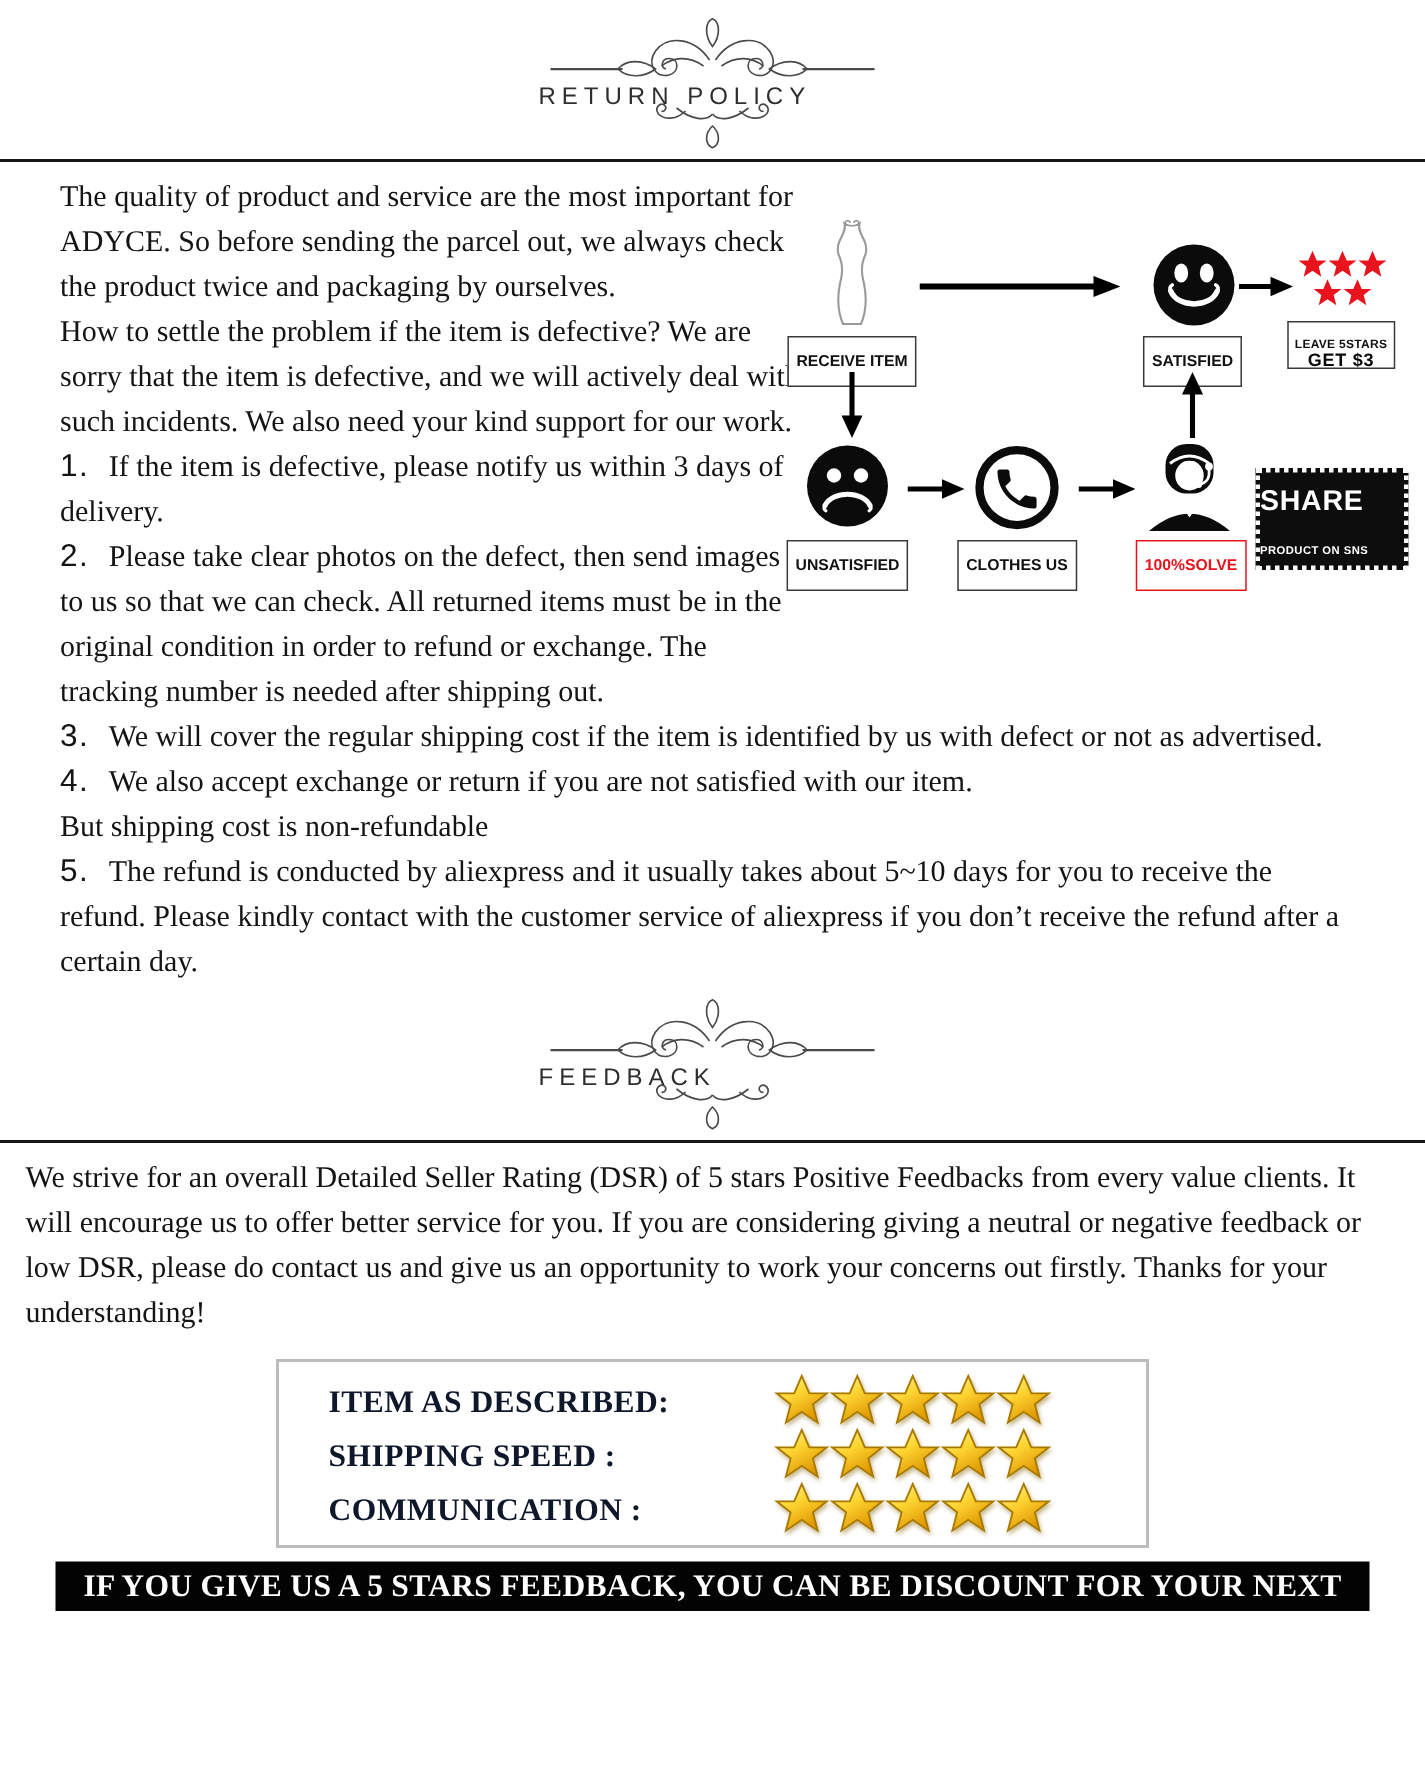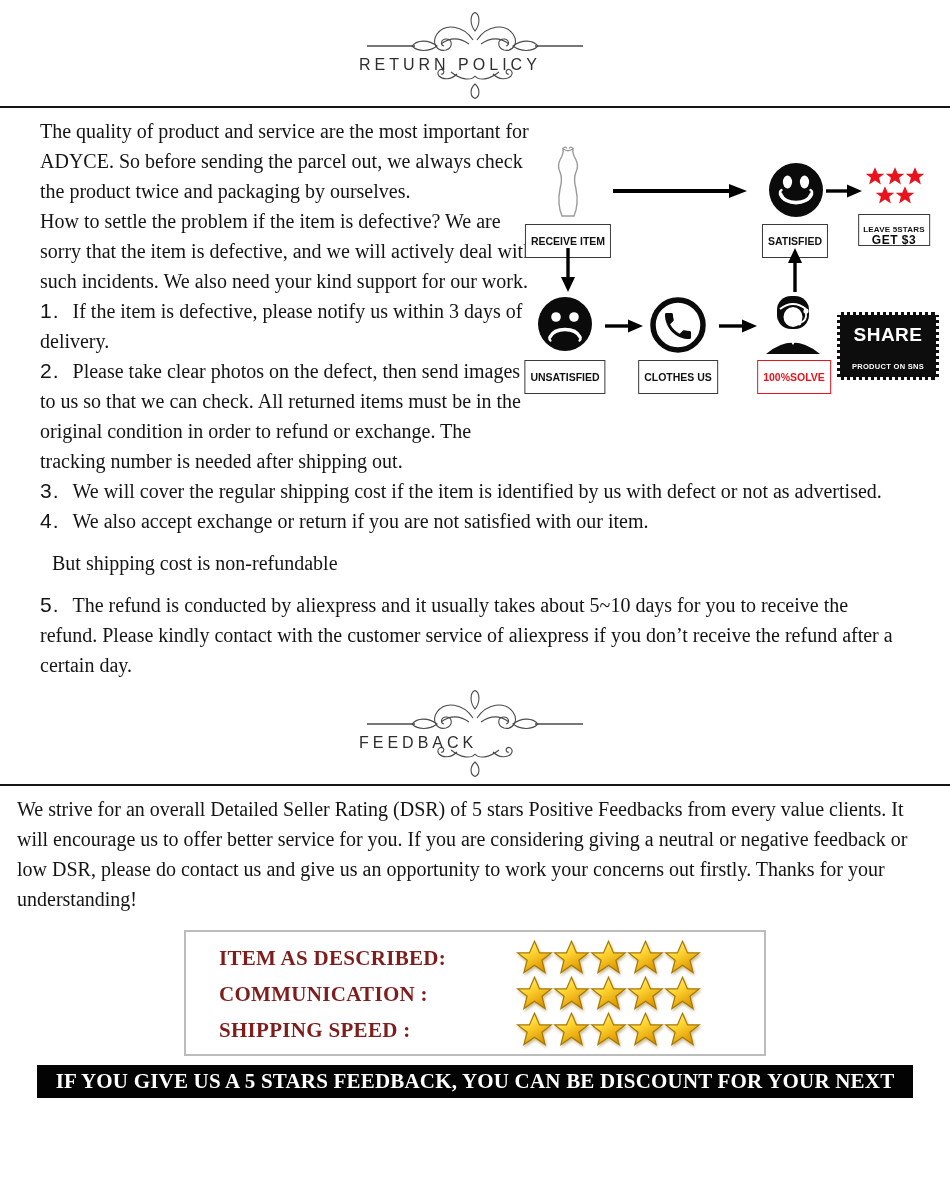--- a/index.html
+++ b/index.html
@@ -17,51 +17,51 @@
     color:#2e2e2e; padding-left:4px; white-space:nowrap;
   }
   hr.rule { border:none; border-top:2px solid #161616; margin:6px 0 0; }
   
   .policy { position:relative; padding:8px 40px 0; font-size:20px; line-height:30px; }
   .policy p { margin:0; }
   .flow-spacer { float:right; width:375px; height:360px; }
   .item { margin-top:3px; }
   .item .num { font-family:"Liberation Sans", sans-serif; font-size:21px; letter-spacing:1px; }
   .item .itxt { margin-left:13px; }
-  p.cont { margin:12px; }
+  p.cont { margin:0; }
   
   .flowchart { position:absolute; left:525px; top:32px; width:420px; height:260px; }
   .fc { position:absolute; }
   .fc-label{
     position:absolute; transform:translateX(-50%); white-space:nowrap;
     font-family:"Liberation Sans", sans-serif; font-weight:bold; font-size:10.5px;
     border:1.5px solid #3a3a3a; background:#fff; padding:1px 5px; color:#111;
   }
   .fc-label.small { font-size:8px; border-width:1px; padding:0 4px; letter-spacing:0.2px; }
   .fc-label.red   { color:#e8131d; border-color:#e8131d; }
   .get3{
     position:absolute; transform:translateX(-50%); font-family:"Liberation Sans", sans-serif;
     font-weight:800; font-size:12px; color:#0a0a0a; white-space:nowrap; letter-spacing:0.5px;
   }
   .redstars{ position:absolute; left:338px; top:27px; width:63px;
     display:flex; flex-wrap:wrap; justify-content:center; }
   .rstar { width:20px; height:19px; }
   .stamp{
     position:absolute; left:312px; top:172px; width:102px; height:68px;
-    background:#0d0d0d; border:3px dotted #fbfbfb; text-align:center; color:#fff;
+    background:#0d0d0d; border:3px dotted #fbfbfb; text-align:left; color:#fff;
     font-family:"Liberation Sans", sans-serif;
   }
   .stamp-title{ font-weight:800; font-size:19px; letter-spacing:0.5px; margin-top:5px; }
   .stamp-line { font-weight:bold; font-size:7.5px; letter-spacing:0.3px; margin-top:2px; }
   
   .feedback-text { padding:8px 17px 0; font-size:20px; line-height:30px; }
   .feedback-text p { margin:0; }
   .ratings{ width:582px; margin:16px auto 0; border:2px solid #bcbcbc; padding:8px 0 6px; }
   .rrow { display:flex; align-items:center; height:36px; padding-left:33px; }
-  .rlabel{ width:297px; font-weight:bold; font-size:21px; letter-spacing:0.3px; color:#7f1d1d; }
+  .rlabel{ width:297px; font-weight:bold; font-size:21px; letter-spacing:0.3px; color:#0f172a; }
   .rstars{ display:flex; }
   .gstar { width:37px; height:36px; margin-right:0;
     filter:drop-shadow(1px 2px 1.5px rgba(130,95,0,0.45)); }
   .banner{
     margin:9px 37px 0; height:33px; line-height:33px; background:#030303; color:#fff;
     text-align:center; font-weight:bold; font-size:21px; letter-spacing:0.2px;
   }
   .defs-hidden { position:absolute; width:0; height:0; }
 </style>
 </head>
@@ -249,54 +249,54 @@
         </svg>
         <svg class="gstar" viewBox="-10.5 -10 21 20">
           <use href="#starp" fill="url(#gg)" stroke="#a87a00" stroke-width="0.7"></use>
         </svg>
         <svg class="gstar" viewBox="-10.5 -10 21 20">
           <use href="#starp" fill="url(#gg)" stroke="#a87a00" stroke-width="0.7"></use>
         </svg>
       </div>
     </div>
     <div class="rrow">
+      <div class="rlabel">SHIPPING SPEED :</div>
+      <div class="rstars">
+        <svg class="gstar" viewBox="-10.5 -10 21 20">
+          <use href="#starp" fill="url(#gg)" stroke="#a87a00" stroke-width="0.7"></use>
+        </svg>
+        <svg class="gstar" viewBox="-10.5 -10 21 20">
+          <use href="#starp" fill="url(#gg)" stroke="#a87a00" stroke-width="0.7"></use>
+        </svg>
+        <svg class="gstar" viewBox="-10.5 -10 21 20">
+          <use href="#starp" fill="url(#gg)" stroke="#a87a00" stroke-width="0.7"></use>
+        </svg>
+        <svg class="gstar" viewBox="-10.5 -10 21 20">
+          <use href="#starp" fill="url(#gg)" stroke="#a87a00" stroke-width="0.7"></use>
+        </svg>
+        <svg class="gstar" viewBox="-10.5 -10 21 20">
+          <use href="#starp" fill="url(#gg)" stroke="#a87a00" stroke-width="0.7"></use>
+        </svg>
+      </div>
+    </div>
+    <div class="rrow">
       <div class="rlabel">COMMUNICATION :</div>
       <div class="rstars">
         <svg class="gstar" viewBox="-10.5 -10 21 20">
           <use href="#starp" fill="url(#gg)" stroke="#a87a00" stroke-width="0.7"></use>
         </svg>
         <svg class="gstar" viewBox="-10.5 -10 21 20">
           <use href="#starp" fill="url(#gg)" stroke="#a87a00" stroke-width="0.7"></use>
         </svg>
         <svg class="gstar" viewBox="-10.5 -10 21 20">
           <use href="#starp" fill="url(#gg)" stroke="#a87a00" stroke-width="0.7"></use>
         </svg>
         <svg class="gstar" viewBox="-10.5 -10 21 20">
           <use href="#starp" fill="url(#gg)" stroke="#a87a00" stroke-width="0.7"></use>
         </svg>
         <svg class="gstar" viewBox="-10.5 -10 21 20">
           <use href="#starp" fill="url(#gg)" stroke="#a87a00" stroke-width="0.7"></use>
         </svg>
       </div>
     </div>
-    <div class="rrow">
-      <div class="rlabel">SHIPPING SPEED :</div>
-      <div class="rstars">
-        <svg class="gstar" viewBox="-10.5 -10 21 20">
-          <use href="#starp" fill="url(#gg)" stroke="#a87a00" stroke-width="0.7"></use>
-        </svg>
-        <svg class="gstar" viewBox="-10.5 -10 21 20">
-          <use href="#starp" fill="url(#gg)" stroke="#a87a00" stroke-width="0.7"></use>
-        </svg>
-        <svg class="gstar" viewBox="-10.5 -10 21 20">
-          <use href="#starp" fill="url(#gg)" stroke="#a87a00" stroke-width="0.7"></use>
-        </svg>
-        <svg class="gstar" viewBox="-10.5 -10 21 20">
-          <use href="#starp" fill="url(#gg)" stroke="#a87a00" stroke-width="0.7"></use>
-        </svg>
-        <svg class="gstar" viewBox="-10.5 -10 21 20">
-          <use href="#starp" fill="url(#gg)" stroke="#a87a00" stroke-width="0.7"></use>
-        </svg>
-      </div>
-    </div>
   </div>
 
 <div class="banner">IF YOU GIVE US A 5 STARS FEEDBACK, YOU CAN BE DISCOUNT FOR YOUR NEXT ORDER</div>
 
 </body></html>

